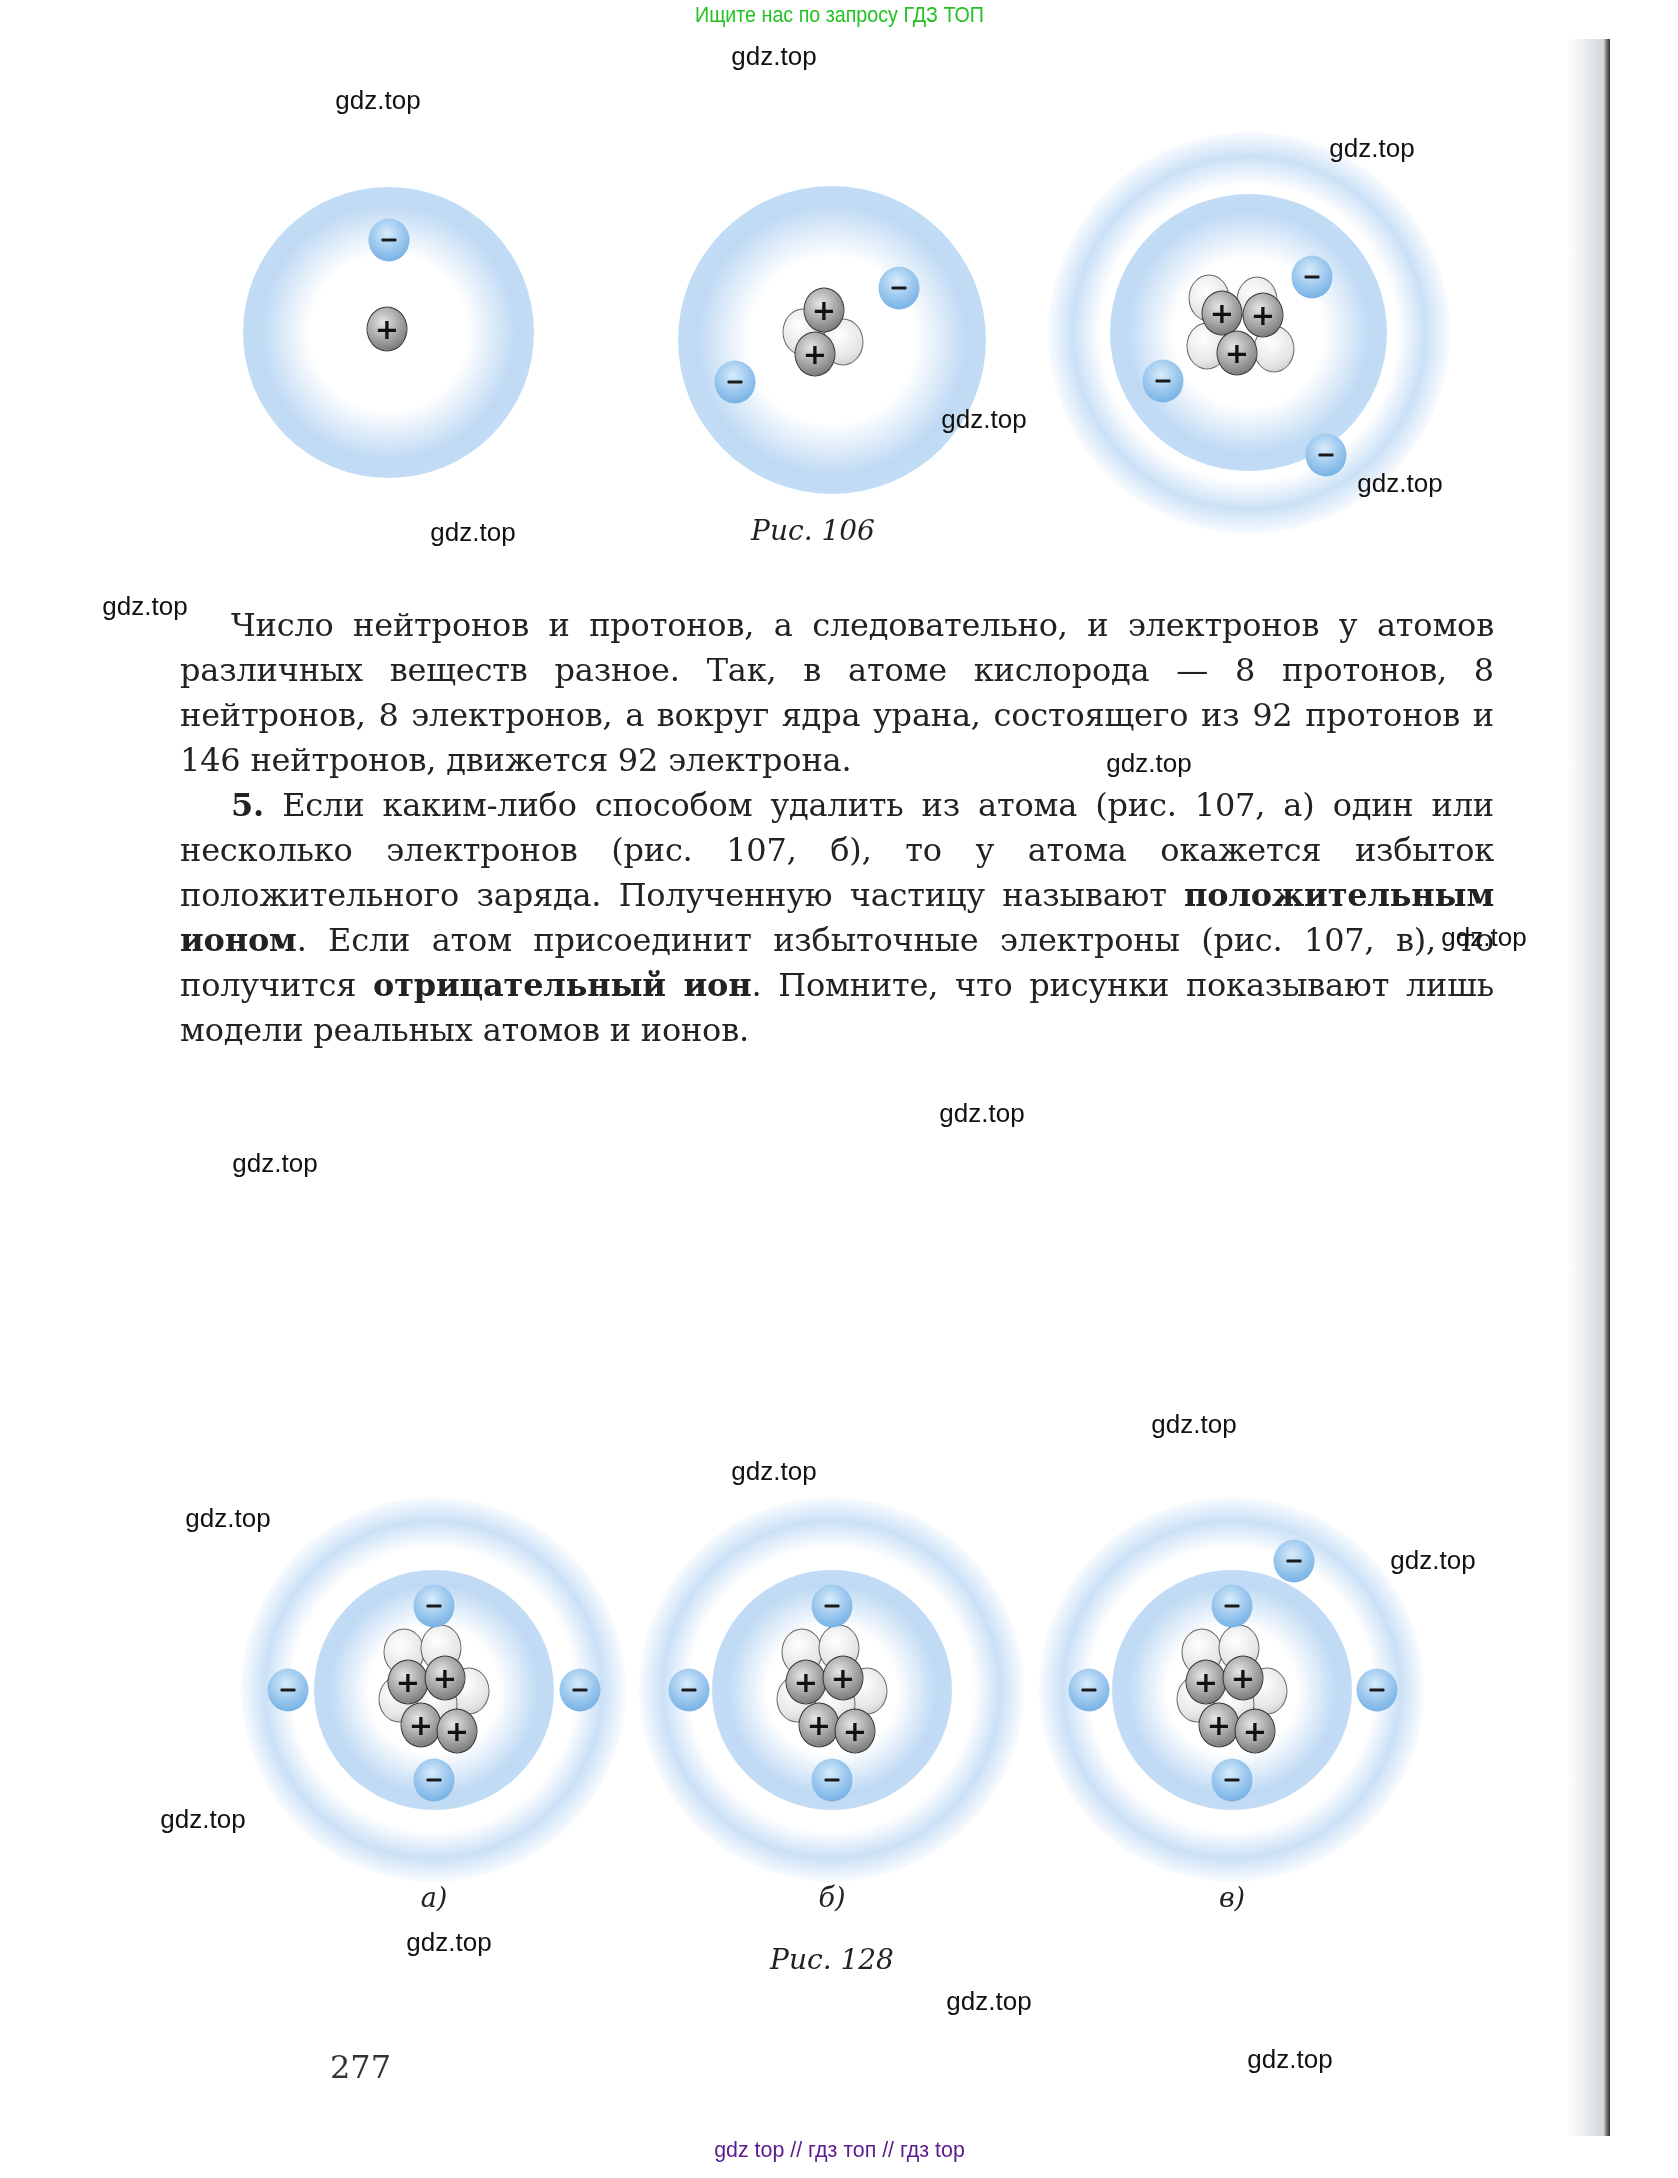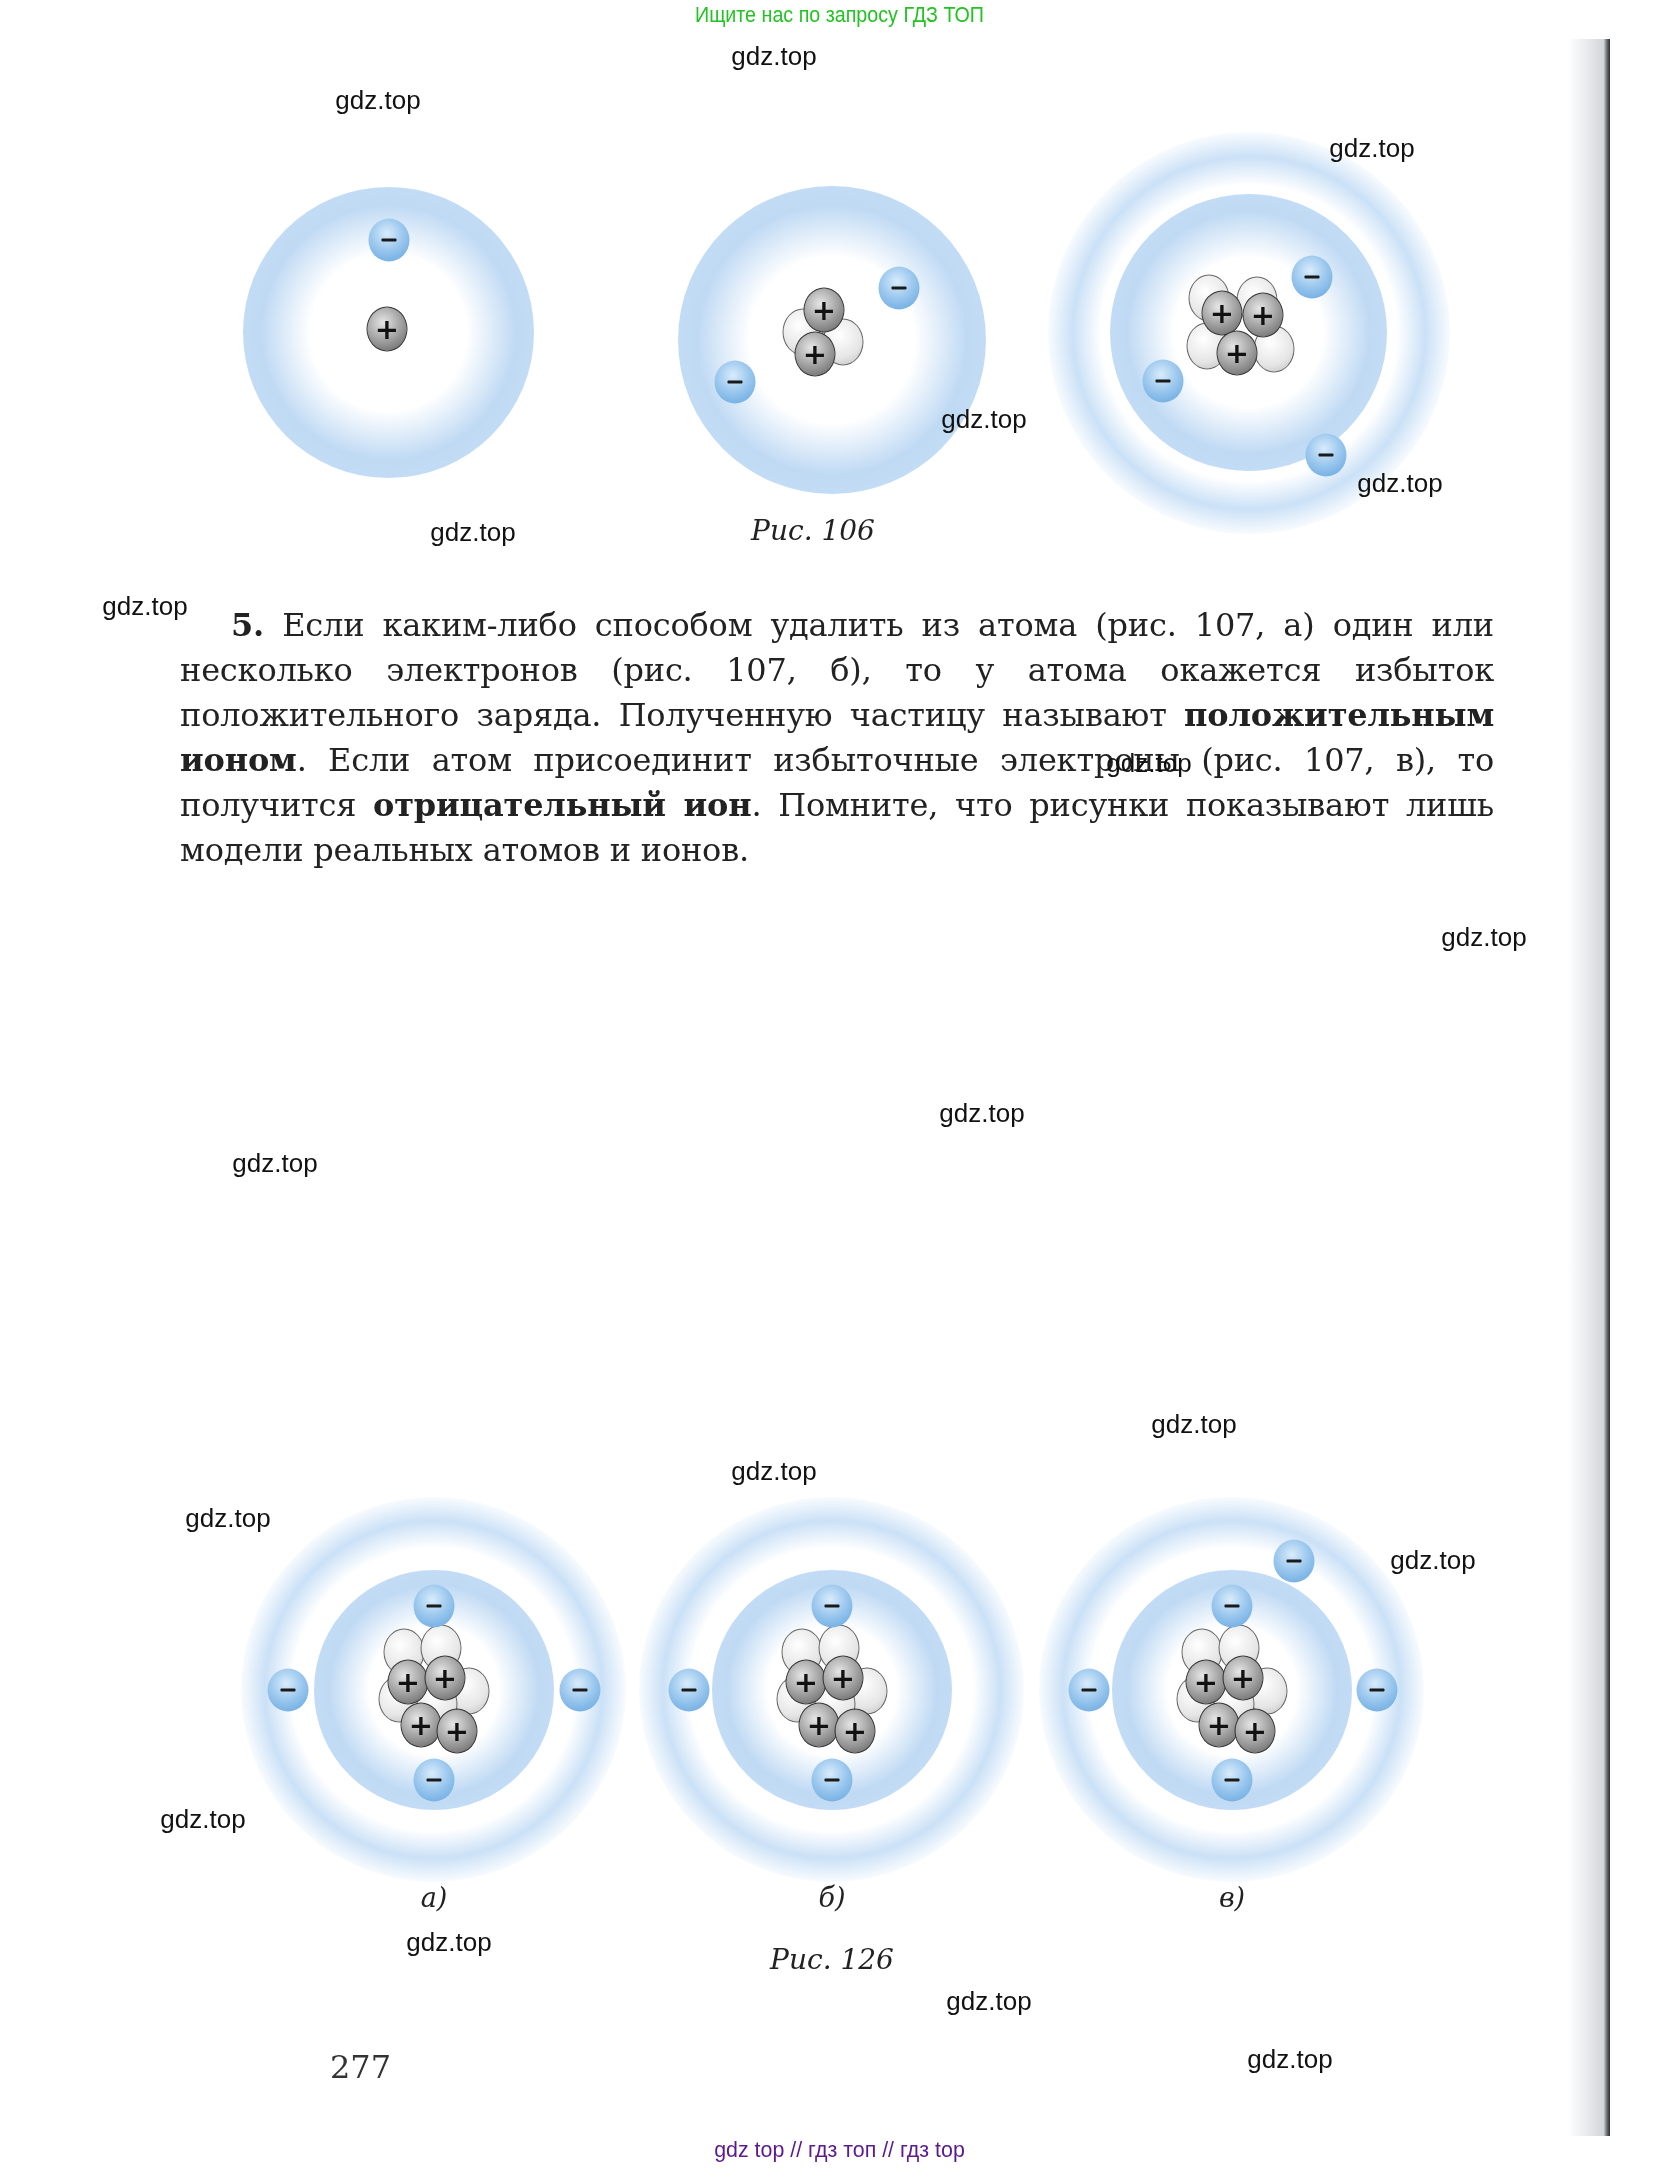--- a/index.html
+++ b/index.html
@@ -119,20 +119,21 @@
       <div class="sign"></div>
     </div>
   <div class="electron" style="left:1326px;top:455px;">
       <div class="sign"></div>
     </div>
 
   <div class="caption" style="left:813px;top:514px;">Рис. 106</div>
 </div>
 
 <div class="text-block" style="top:603px;">
+  <p>Число нейтронов и протонов, а следовательно, и электронов у атомов различных веществ разное. Так, в атоме кислорода — 8 протонов, 8 нейтронов, 8 электронов, а вокруг ядра урана, состоящего из 92 протонов и 146 нейтронов, движется 92 электрона.</p>
   <p><b>5.</b><span> Если каким-либо способом удалить из атома (рис. 107, а) один или несколько электронов (рис. 107, б), то у атома окажется избыток положительного заряда. Полученную частицу называют </span><b>положительным ионом</b><span>. Если атом присоединит избыточные электроны (рис. 107, в), то получится </span><b>отрицательный ион</b><span>. Помните, что рисунки показывают лишь модели реальных атомов и ионов.</span></p>
 </div>
 
 <div>
 
   <div class="cloud" style="left:314px;top:1570px;width:240px;height:240px;"></div>
   <div class="ring" style="left:241px;top:1497px;width:385px;height:385px;"></div>
   <div class="neutron" style="left:404px;top:1652px;"></div>
   <div class="neutron" style="left:441px;top:1648px;"></div>
   <div class="neutron" style="left:399px;top:1699px;"></div>
@@ -199,21 +200,21 @@
       <div class="sign"></div>
     </div>
   <div class="electron" style="left:1377px;top:1690px;">
       <div class="sign"></div>
     </div>
   <div class="electron" style="left:1294px;top:1561px;">
       <div class="sign"></div>
     </div>
   <div class="sublabel" style="left:1232px;top:1882px;">в)</div>
 
-  <div class="caption" style="left:832px;top:1943px;">Рис. 126</div>
+  <div class="caption" style="left:832px;top:1943px;">Рис. 128</div>
 </div>
 
 <div class="page-number">277</div>
 
 <div class="wm" style="left:774px;top:56px;">gdz.top</div>
 <div class="wm" style="left:378px;top:100px;">gdz.top</div>
 <div class="wm" style="left:1372px;top:148px;">gdz.top</div>
 <div class="wm" style="left:984px;top:419px;">gdz.top</div>
 <div class="wm" style="left:1400px;top:483px;">gdz.top</div>
 <div class="wm" style="left:473px;top:532px;">gdz.top</div>

